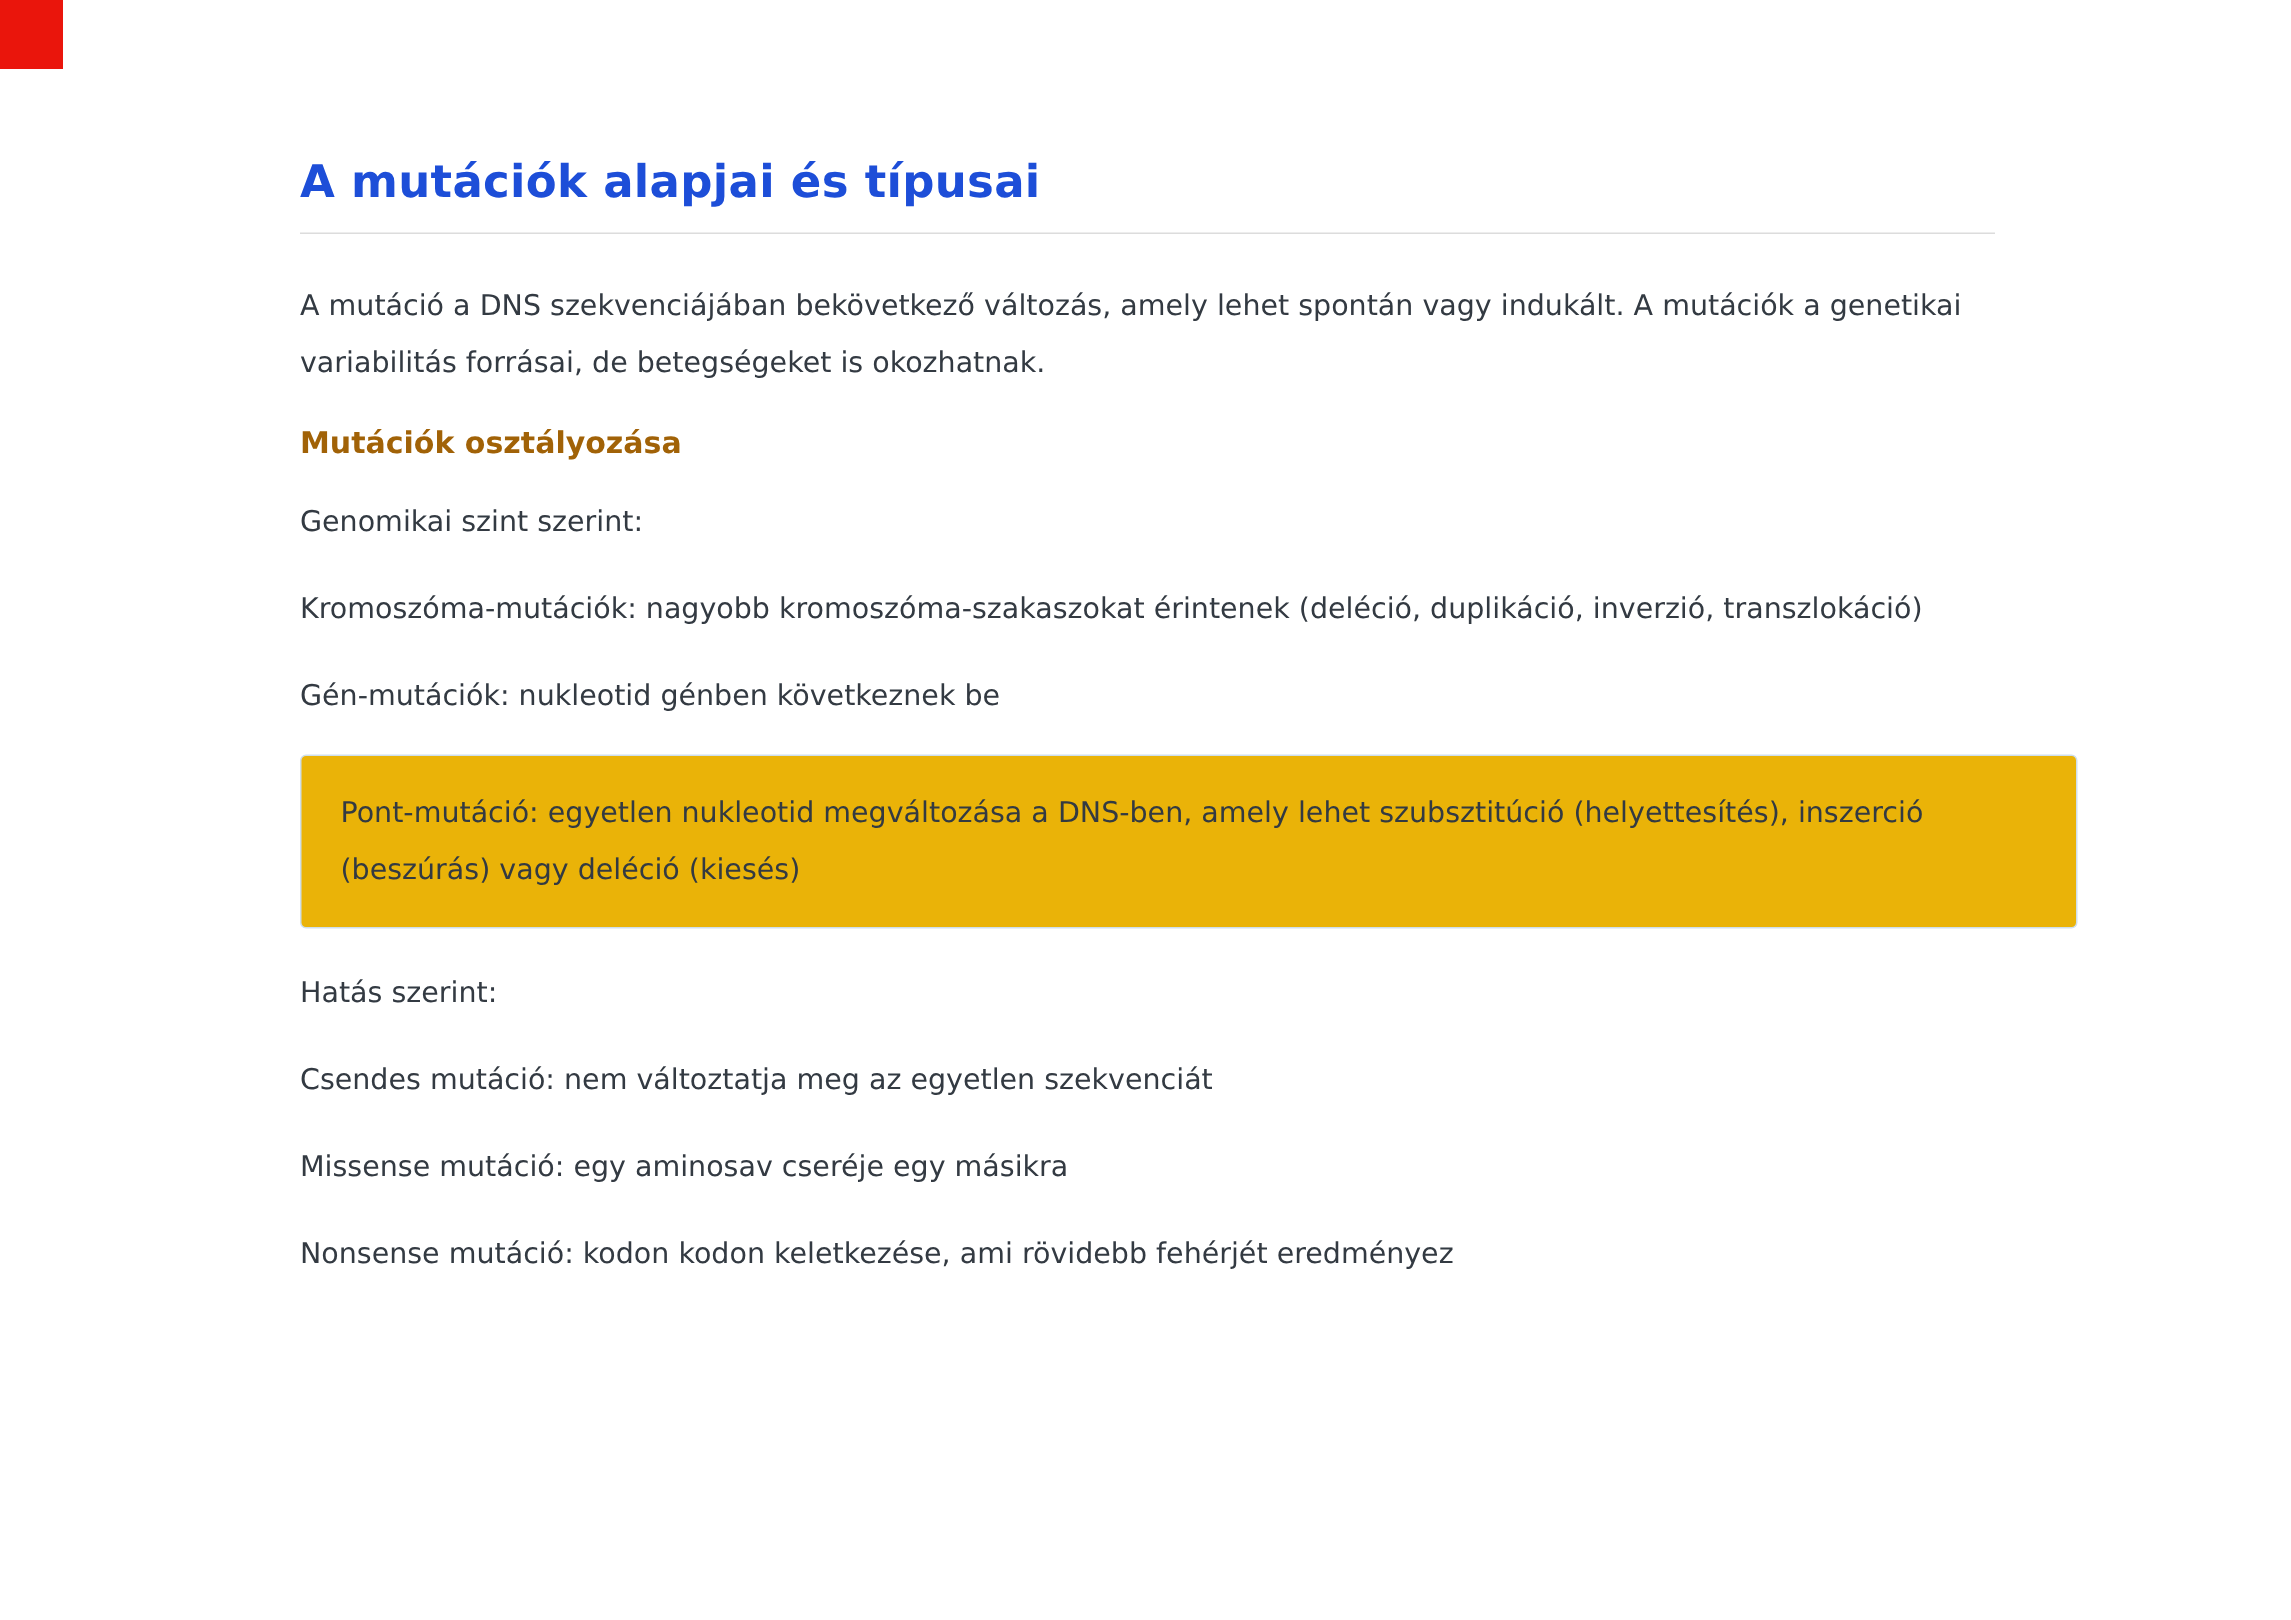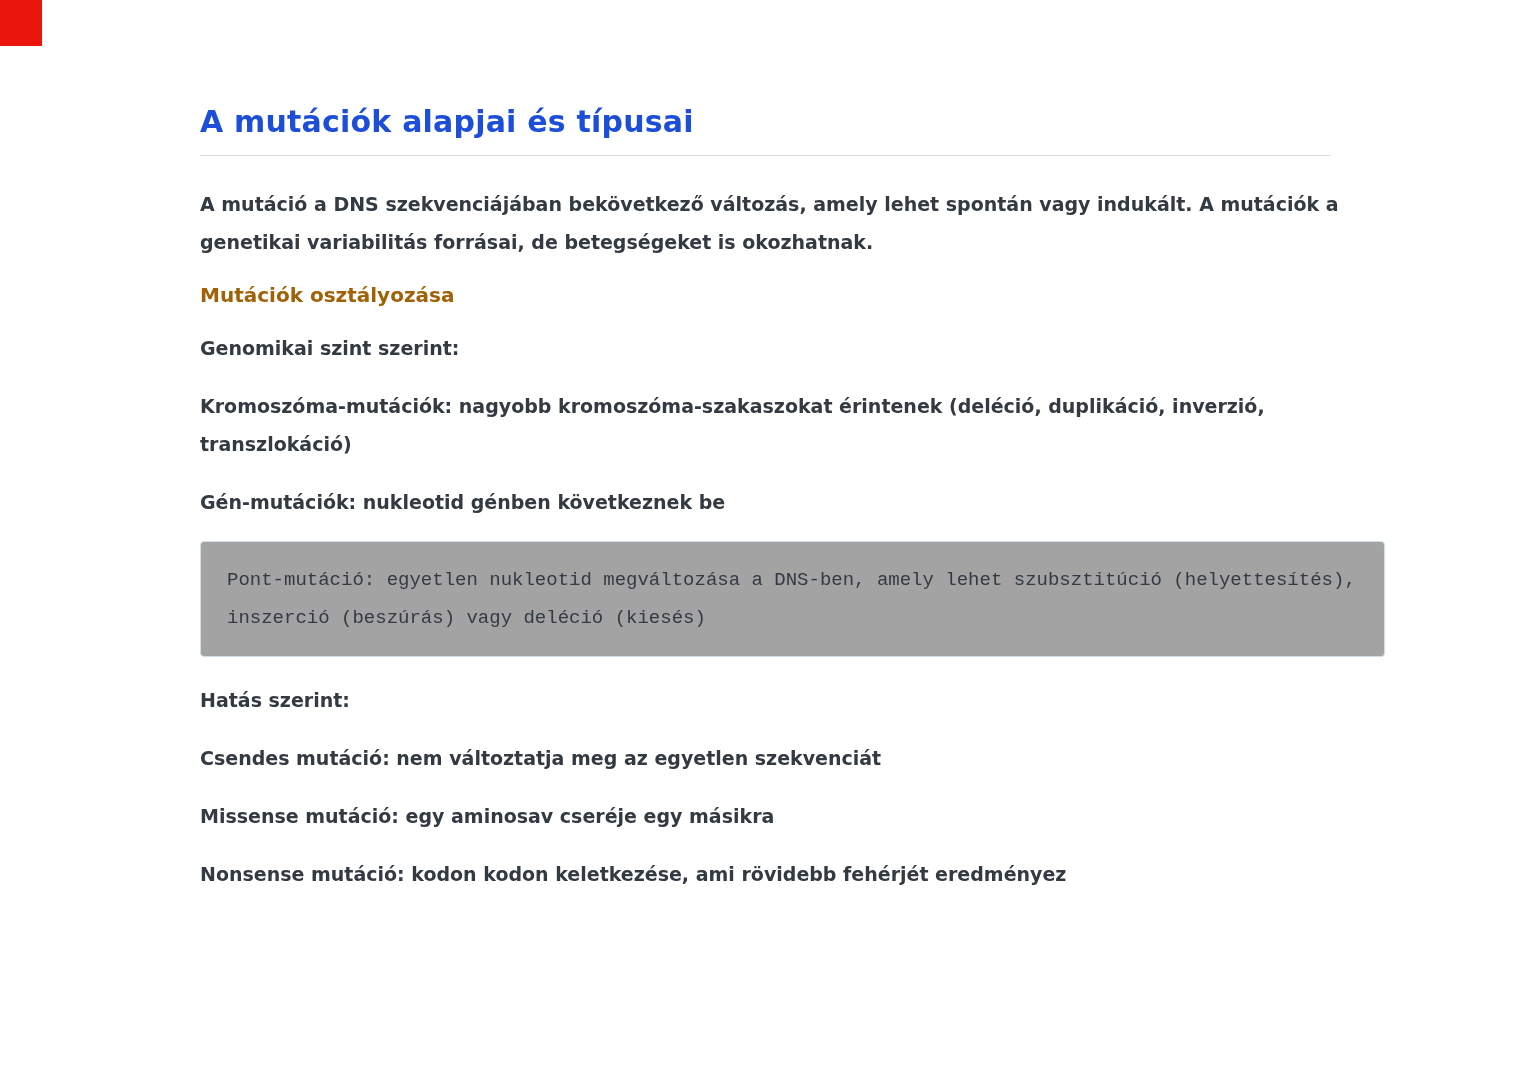--- a/index.html
+++ b/index.html
@@ -40,37 +40,35 @@
     border-top: 1px solid #dcdcdc;
     margin: 0 0 29px 0;
     width: 1130px;
     height: 0;
   }
   p.body-par {
     margin: 0 0 20px 0;
     font-size: 19px;
     line-height: 38px;
     color: #333a42;
-    font-weight: bold;
   }
   h3.section-heading {
     margin: 10px 0 20px 0;
     font-size: 20px;
     line-height: 28px;
     font-weight: bold;
     color: #a16207;
   }
   .callout {
     margin: 2px 0 24px 0;
-    background: #a3a3a3;
+    background: #eab308;
     border: 1px solid #cfdfec;
     border-radius: 4px;
     padding: 19px 26px;
     width: 1185px;
-    font-family: Liberation Mono, monospace;
   }
   .callout p {
     margin: 0;
     font-size: 19px;
     line-height: 38px;
     color: #333a42;
   }
 </style>
 </head>
 <body>

